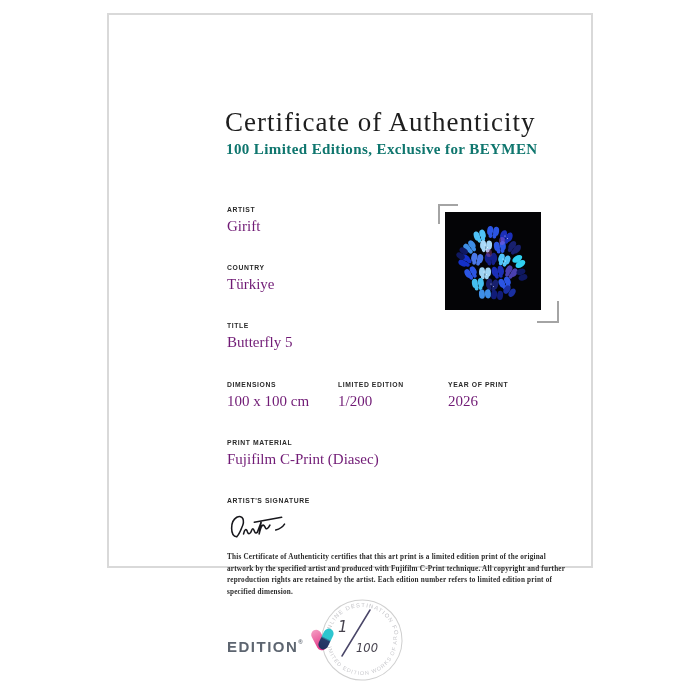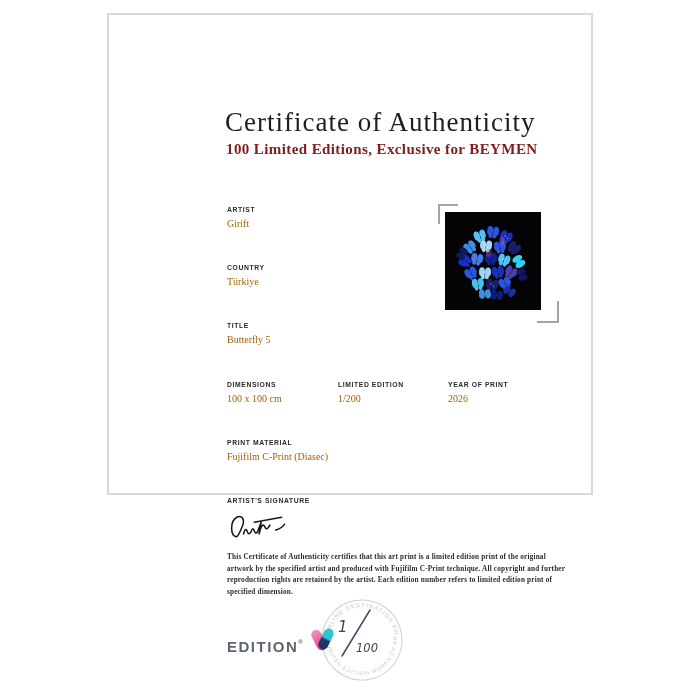--- a/index.html
+++ b/index.html
@@ -1,28 +1,28 @@
 <!DOCTYPE html>
 <html><head>
 <meta charset="utf-8">
 <style>
   html,body{margin:0;padding:0;background:#ffffff;}
   body{width:700px;height:700px;position:relative;overflow:hidden;
        font-family:"Liberation Sans",sans-serif;-webkit-font-smoothing:antialiased;}
-  .sheet{position:absolute;left:107px;top:13px;width:486px;height:482px;
+  .sheet{position:absolute;left:107px;top:13px;width:486px;height:555px;
          border:2px solid #d9d9d9;background:#ffffff;box-sizing:border-box;}
   .abs{position:absolute;}
   .title{left:116px;top:92px;font-family:"Liberation Serif",serif;
          font-size:27px;letter-spacing:1px;color:#1e1e1e;white-space:nowrap;}
   .subtitle{left:117px;top:126px;font-family:"Liberation Serif",serif;
-            font-size:15px;font-weight:600;letter-spacing:.4px;color:#7f1d1d;white-space:nowrap;}
+            font-size:15px;font-weight:600;letter-spacing:.4px;color:#0f766e;white-space:nowrap;}
   .field .lbl{font-size:6.8px;font-weight:bold;letter-spacing:.6px;color:#2a2a2a;
               text-transform:uppercase;white-space:nowrap;}
-  .field .val{margin-top:5px;font-family:"Liberation Serif",serif;font-size:10px;
-              color:#a16207;white-space:nowrap;}
+  .field .val{margin-top:5px;font-family:"Liberation Serif",serif;font-size:15px;
+              color:#701a75;white-space:nowrap;}
   .disclaimer{left:118px;top:537px;width:345px;
               font-family:"Liberation Serif",serif;font-size:7.2px;font-weight:600;
               line-height:11.5px;letter-spacing:.2px;color:#2b2b2b;white-space:pre;}
   .artwork{left:336px;top:197px;width:96px;height:98px;display:block;}
   .crop-tl{left:329px;top:189px;width:18px;height:18px;
            border-top:2px solid #a4a4a4;border-left:2px solid #a4a4a4;}
   .crop-br{left:428px;top:286px;width:20px;height:20px;
            border-bottom:2px solid #a4a4a4;border-right:2px solid #a4a4a4;}
   .brand{left:118px;top:623px;font-size:15px;font-weight:bold;letter-spacing:1.5px;
          color:#5d6570;white-space:nowrap;}

